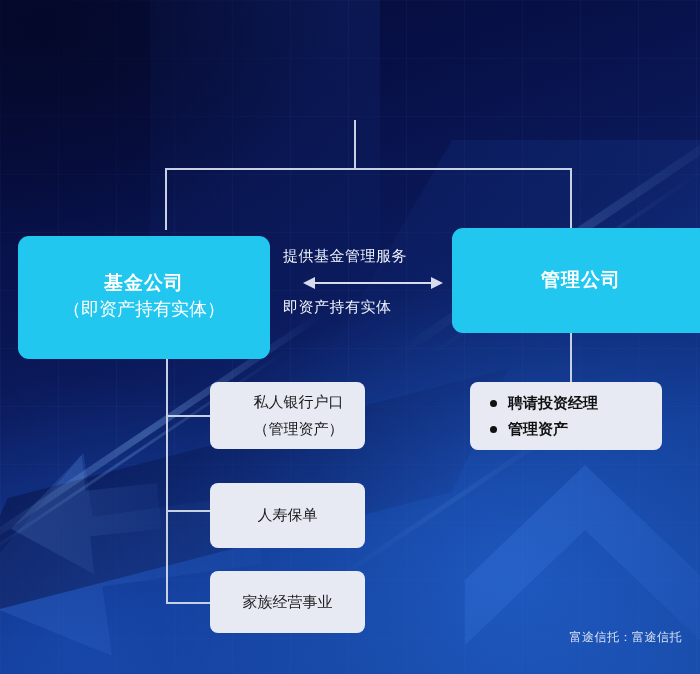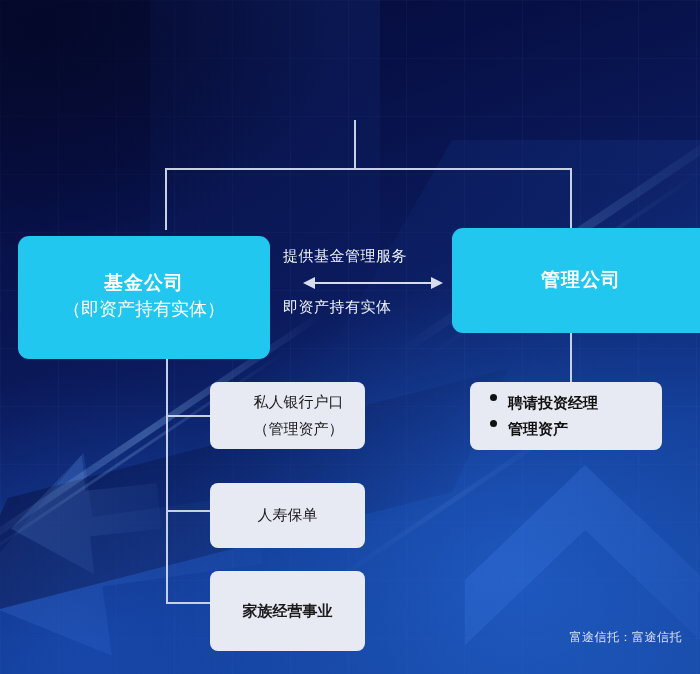--- a/index.html
+++ b/index.html
@@ -123,36 +123,36 @@
 
   .node-white {
     background: #e7eaf3;
     border-radius: 8px;
     color: #1b1b1b;
     font-size: 15px;
     line-height: 1.75;
   }
   .node-pb  { left: 210px; top: 382px; width: 155px; height: 67px; padding-left: 22px; }
   .node-ins { left: 210px; top: 477px; width: 155px; height: 65px; margin-top: 6px; }
-  .node-biz { left: 210px; top: 571px; width: 155px; height: 80px; font-weight: bold; }
+  .node-biz { left: 210px; top: 571px; width: 155px; height: 62px; }
 
   .node-bullets {
     position: absolute;
     left: 470px; top: 382px; width: 192px; height: 68px;
     background: #e7eaf3;
     border-radius: 8px;
     color: #111111;
     box-sizing: border-box;
     padding: 10px 0 10px 20px;
     display: flex;
     flex-direction: column;
     justify-content: center;
     gap: 7px;
   }
-  .bullet-row { display: flex; align-items: flex-start; gap: 11px; }
+  .bullet-row { display: flex; align-items: center; gap: 11px; }
   .dot { width: 7px; height: 7px; border-radius: 50%; background: #111; flex: 0 0 auto; }
   .bullet-label { font-size: 15px; font-weight: bold; }
 
   
   .mid-label {
     position: absolute;
     width: 180px;
     text-align: left;
     color: #eef2fb;
     font-size: 15px;

